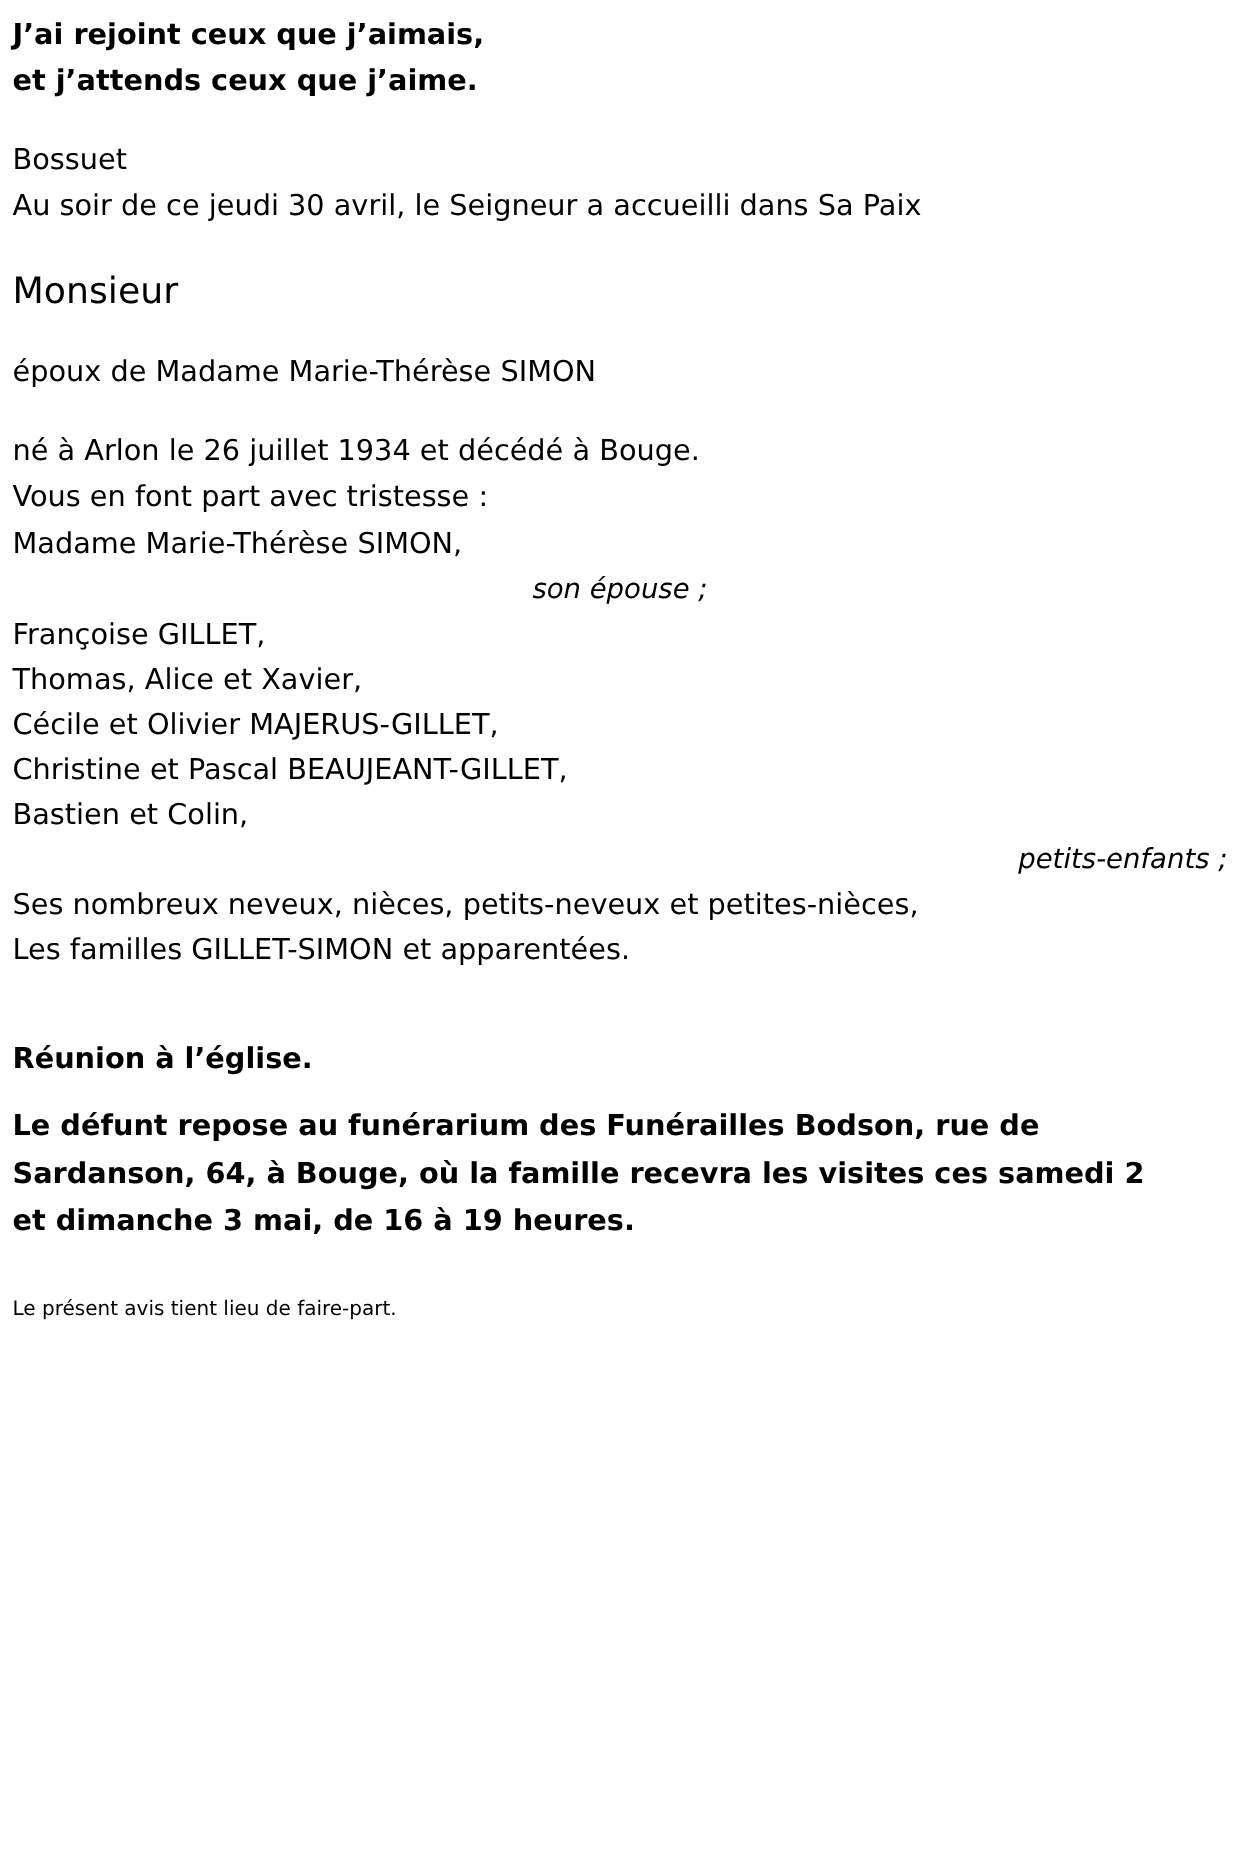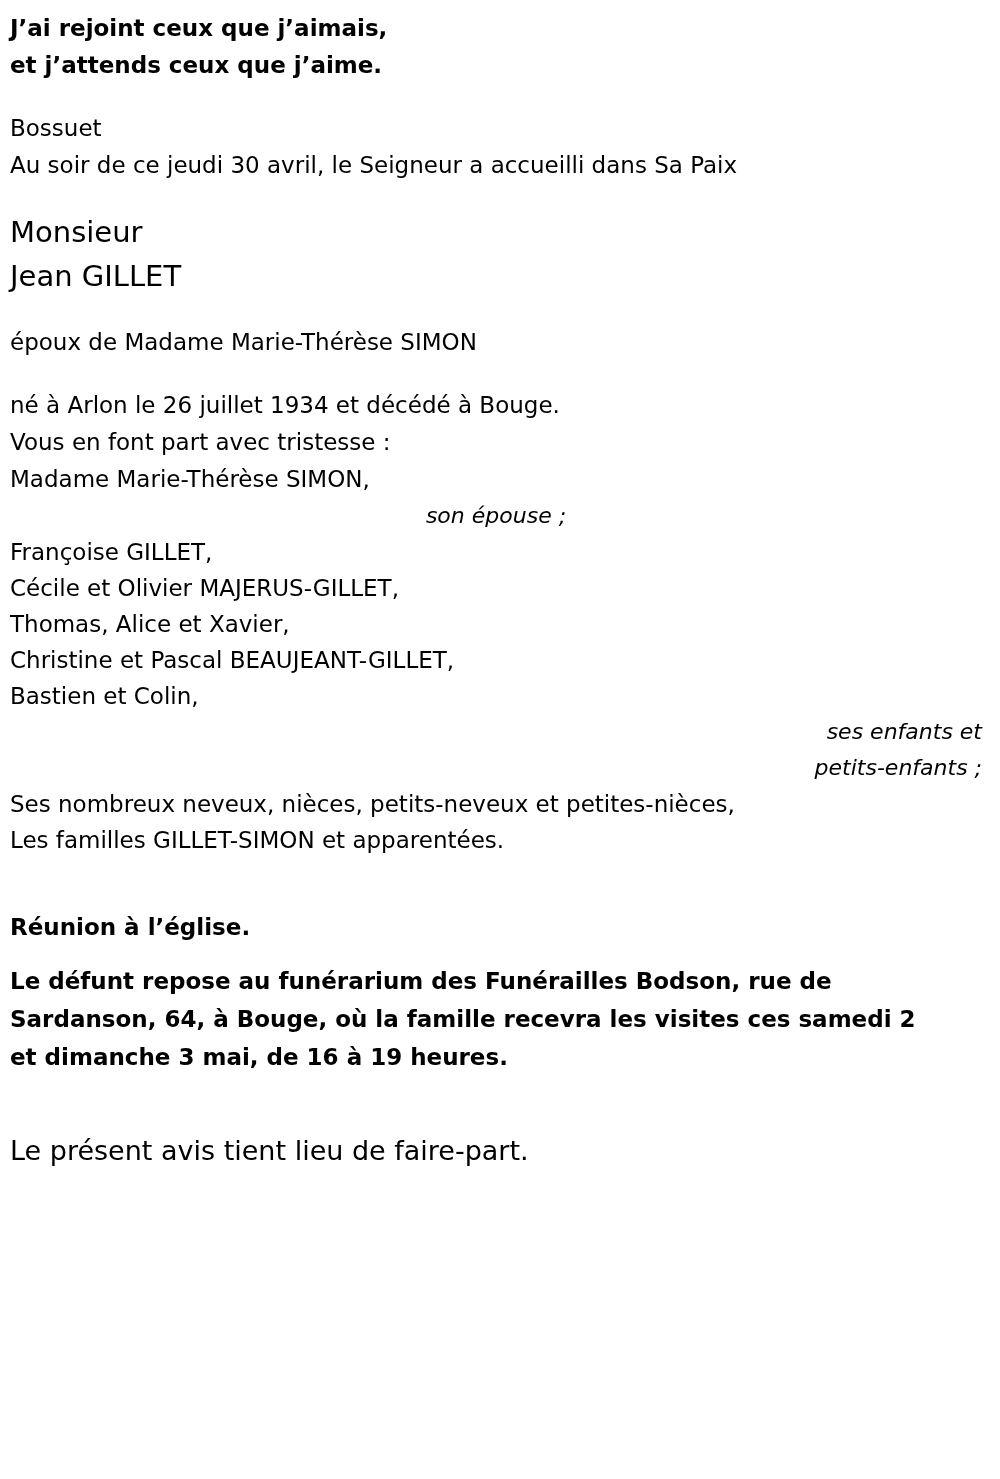--- a/index.html
+++ b/index.html
@@ -49,65 +49,62 @@
     text-align: right;
     line-height: 36px;
     padding-right: 4px;
   }
   .block-bold {
     font-size: 23px;
     font-weight: bold;
     line-height: 38px;
   }
   .paragraph {
-    font-size: 27px;
+    font-size: 16px;
     line-height: 37px;
-    margin-top: 24px;
   }
   .tight > .line { line-height: 36px; }
 </style>
 </head>
 <body>
 
 <div class="page">
 
   <div class="quote">J’ai rejoint ceux que j’aimais,</div>
   <div class="quote">et j’attends ceux que j’aime.</div>
 
   <div class="spacer-md"></div>
 
   <div class="line">Bossuet</div>
   <div class="line">Au soir de ce jeudi 30 avril, le Seigneur a accueilli dans Sa Paix</div>
 
   <div class="spacer-md"></div>
 
   <div class="name-block">Monsieur</div>
-  <div class="name-block">Jean GILLET</div>
 
   <div class="spacer-md"></div>
 
   <div class="line">époux de Madame Marie-Thérèse SIMON</div>
 
   <div class="spacer-md"></div>
 
   <div class="line">né à Arlon le 26 juillet 1934 et décédé à Bouge.</div>
   <div class="line">Vous en font part avec tristesse :</div>
 
   <div class="line">Madame Marie-Thérèse SIMON,</div>
   <div class="role">son épouse&nbsp;;</div>
 
   <div class="tight">
     <div class="line">Françoise GILLET,</div>
+    <div class="line">Thomas, Alice et Xavier,</div>
     <div class="line">Cécile et Olivier MAJERUS-GILLET,</div>
-    <div class="line">Thomas, Alice et Xavier,</div>
     <div class="line">Christine et Pascal BEAUJEANT-GILLET,</div>
     <div class="line">Bastien et Colin,</div>
   </div>
 
-  <div class="role-two">ses enfants et</div>
   <div class="role-two">petits-enfants&nbsp;;</div>
 
   <div class="tight">
     <div class="line">Ses nombreux neveux, nièces, petits-neveux et petites-nièces,</div>
     <div class="line">Les familles GILLET-SIMON et apparentées.</div>
   </div>
 
   <div class="spacer-lg"></div>
 
 

